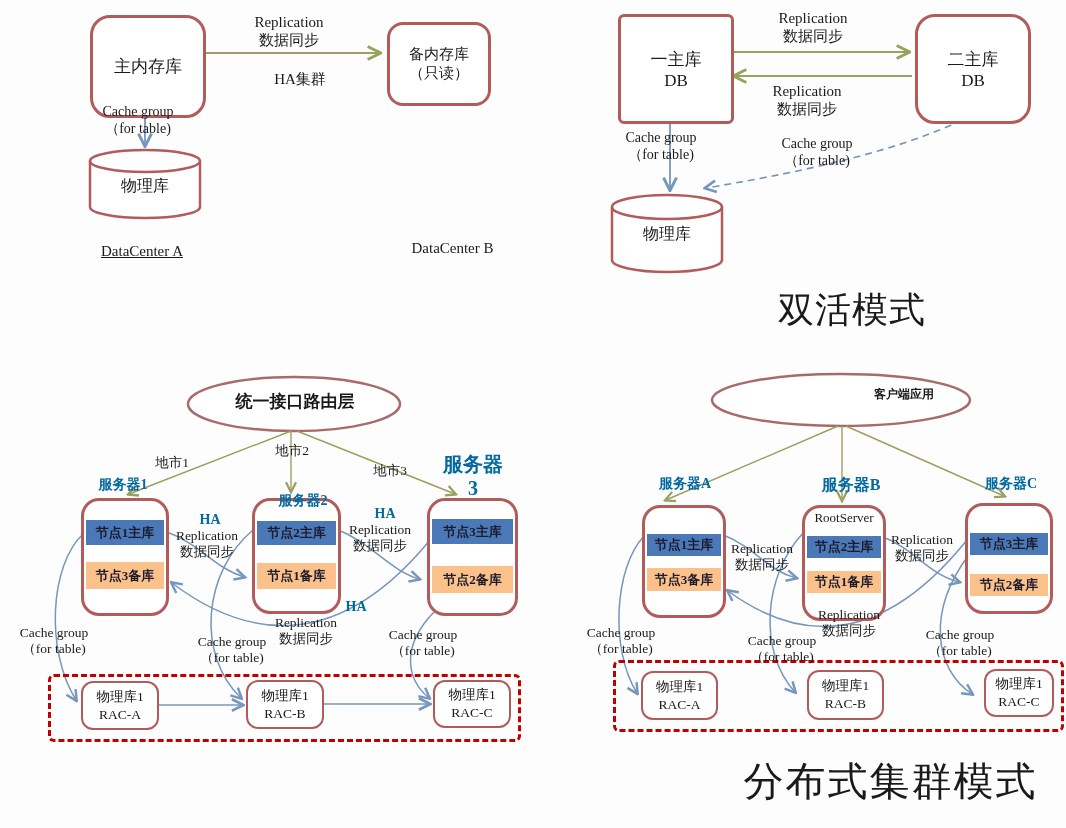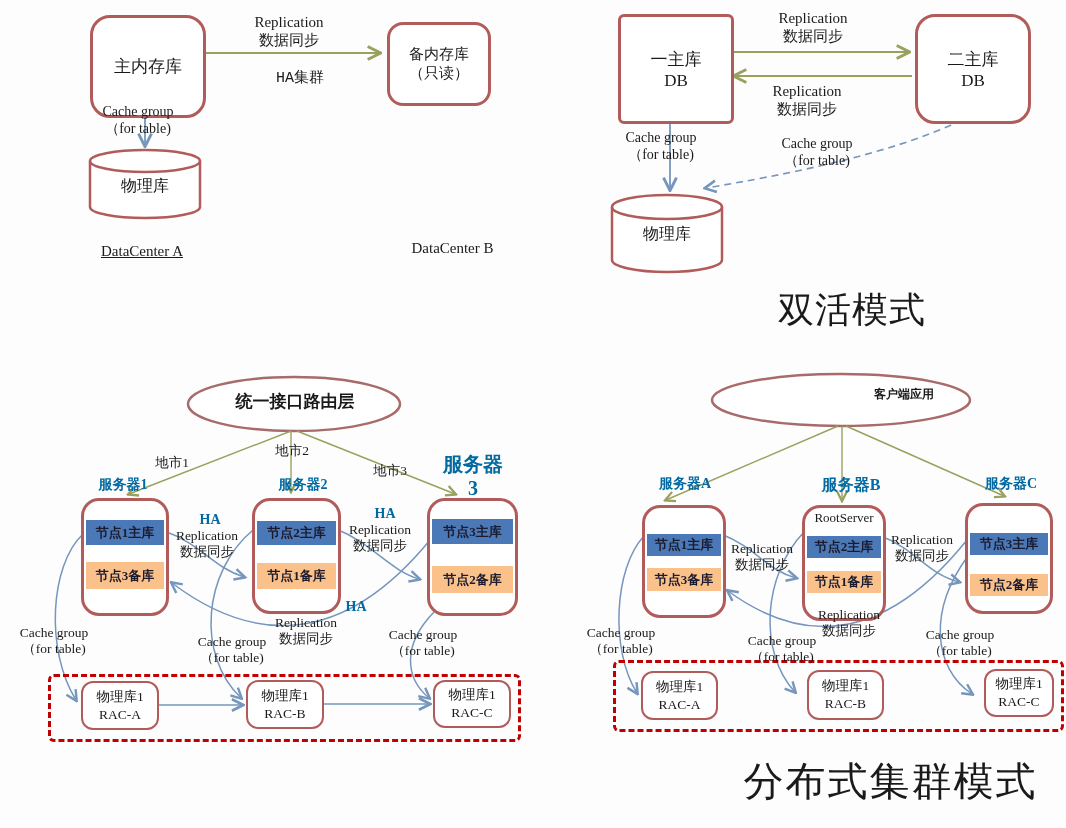--- a/index.html
+++ b/index.html
@@ -86,21 +86,21 @@
     <span>主内存库</span>
   </div>
   <div class="rbox" style="left:387px;top:22px;width:98px;height:78px;font-size:15px;border-radius:16px;">
     <span>备内存库</span>
     <span>（只读）</span>
   </div>
   <div class="txt mid" style="left:233px;top:13px;width:112px;">
     <div>Replication</div>
     <div>数据同步</div>
   </div>
-  <div class="txt mid" style="left:252px;top:70px;width:96px;font-family:Liberation Mono, monospace;">HA集群</div>
+  <div class="txt mid" style="left:252px;top:70px;width:96px;">HA集群</div>
   <div class="txt" style="left:88px;top:103px;width:100px;font-size:14px;">
     <div>Cache group</div>
     <div>（for table)</div>
   </div>
   <div class="txt" style="left:95px;top:176px;width:100px;font-size:16px;">物理库</div>
   <div class="txt mid" style="left:82px;top:242px;width:120px;text-decoration:underline;">DataCenter A</div>
   <div class="txt mid" style="left:390px;top:239px;width:125px;">DataCenter B</div>
 
   <div class="rbox" style="left:618px;top:14px;width:110px;height:104px;font-size:17px;border-radius:6px;">
     <span>一主库</span>
@@ -128,21 +128,21 @@
   </div>
   <div class="txt" style="left:617px;top:224px;width:100px;font-size:16px;">物理库</div>
   <div class="txt title-md" style="left:752px;top:289px;width:200px;">双活模式</div>
 
   <div class="txt" style="left:200px;top:392px;width:190px;font-size:17px;font-weight:bold;">统一接口路由层</div>
   <div class="txt small" style="left:148px;top:455px;width:48px;">地市1</div>
   <div class="txt small" style="left:268px;top:443px;width:48px;">地市2</div>
   <div class="txt small" style="left:366px;top:463px;width:48px;">地市3</div>
 
   <div class="txt redbold" style="left:90px;top:476px;width:66px;font-size:14px;">服务器1</div>
-  <div class="txt redbold" style="left:270px;top:476px;width:66px;font-size:14px;">服务器2</div>
+  <div class="txt redbold" style="left:270px;top:492px;width:66px;font-size:14px;">服务器2</div>
   <div class="txt redbold" style="left:440px;top:452px;width:66px;font-size:20px;">服务器3</div>
 
   <div class="srvbox" style="left:81px;top:498px;width:82px;height:112px;">
     <div class="bar blue" style="top:19px;height:25px;">节点1主库</div>
     <div class="bar orange" style="top:61px;height:27px;">节点3备库</div>
   </div>
   <div class="srvbox" style="left:252px;top:498px;width:83px;height:110px;">
     <div class="bar blue" style="top:20px;height:24px;">节点2主库</div>
     <div class="bar orange" style="top:62px;height:26px;">节点1备库</div>
   </div>

